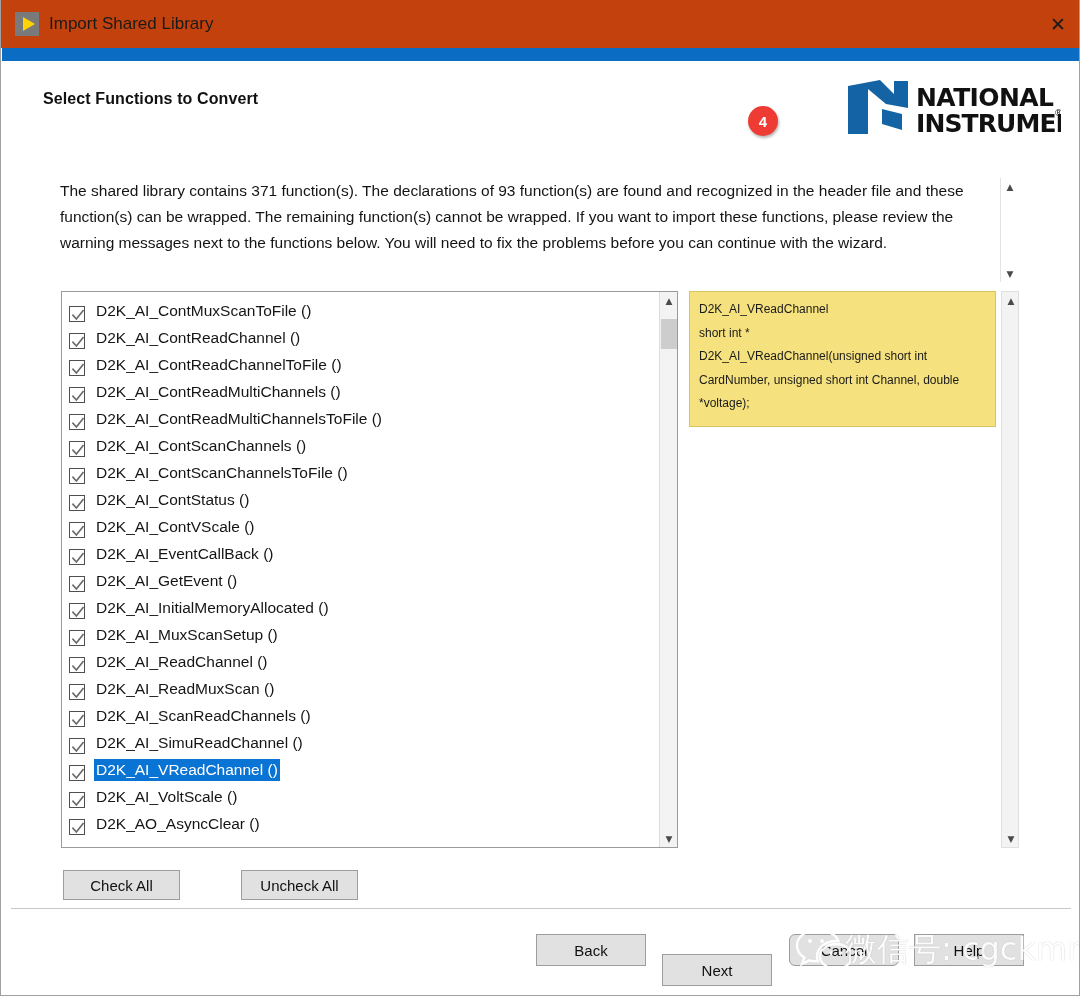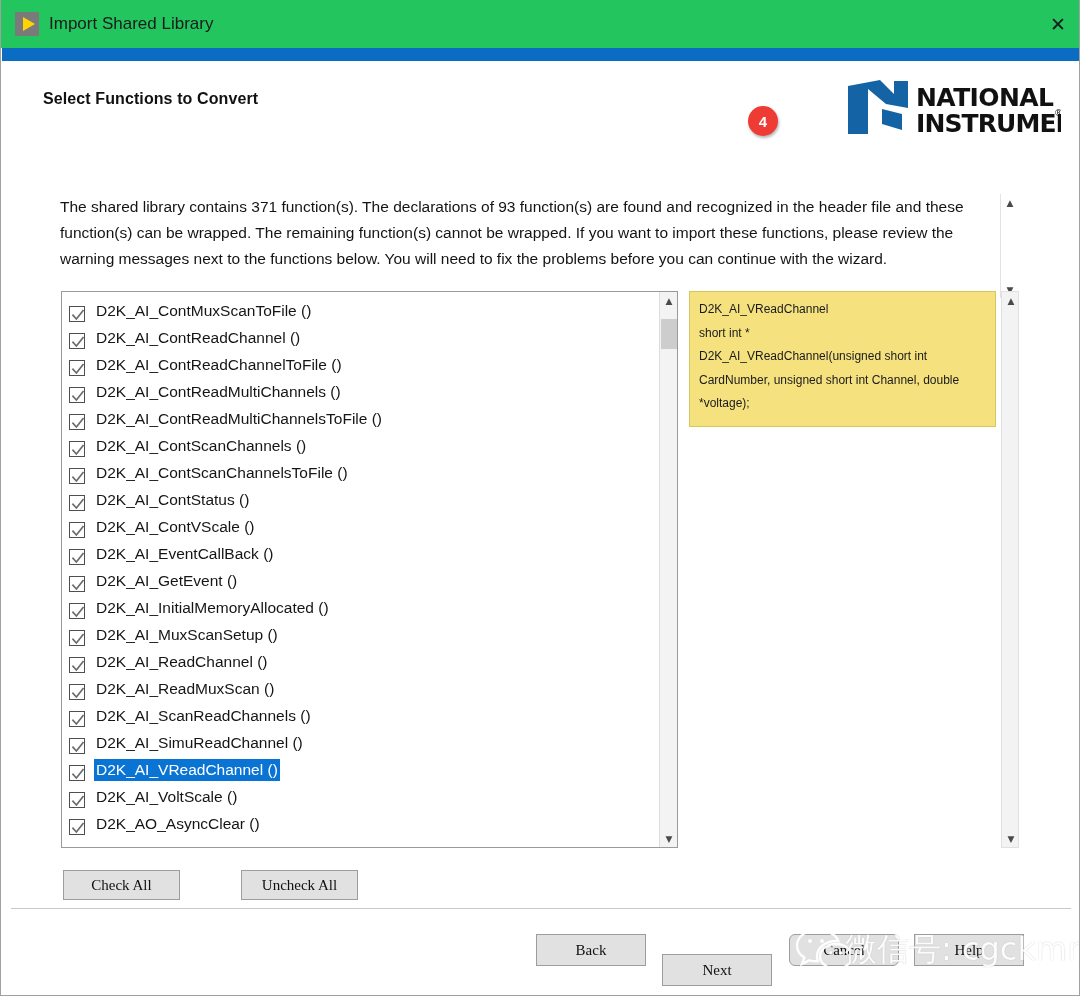--- a/index.html
+++ b/index.html
@@ -19,21 +19,21 @@
     border: 1px solid #a0a0a0;
     border-top: none;
     overflow: hidden;
   }
 
   
   .titlebar {
     position: absolute;
     left: 0; top: 0;
     width: 1080px; height: 48px;
-    background: #22c55e;
+    background: #c2410c;
     border-bottom: none;
     display: flex;
     align-items: center;
   }
   .app-icon {
     position: absolute;
     left: 14px; top: 12px;
     width: 24px; height: 24px;
     background: #7a7a7a;
     display: flex; align-items: center; justify-content: center;
@@ -98,21 +98,21 @@
   .ni-logo {
     position: absolute;
     left: 845px; top: 78px;
     width: 215px; height: 62px;
   }
   .ni-logo svg { display: block; }
 
   
   .desc-wrap {
     position: absolute;
-    left: 57px; top: 194px;
+    left: 57px; top: 178px;
     width: 960px; height: 104px;
   }
   .desc-text {
     position: absolute;
     left: 2px; top: 0;
     width: 945px;
     font-size: 15.5px;
     line-height: 26px;
     color: #141414;
   }
@@ -214,21 +214,21 @@
     background: #f3f3f3;
     border: 1px solid #e0e0e0;
   }
 
   
   .btn {
     background: #e1e1e1;
     border: 1px solid #9d9d9d;
     font-size: 15px;
     color: #101010;
-    font-family: Liberation Serif, serif;
+    font-family: Liberation Sans, sans-serif;
     cursor: pointer;
     text-align: center;
     line-height: 1;
     display: flex; align-items: center; justify-content: center;
   }
   .btn-check-all {
     position: absolute; left: 62px; top: 870px;
     width: 117px; height: 30px;
   }
   .btn-uncheck-all {

